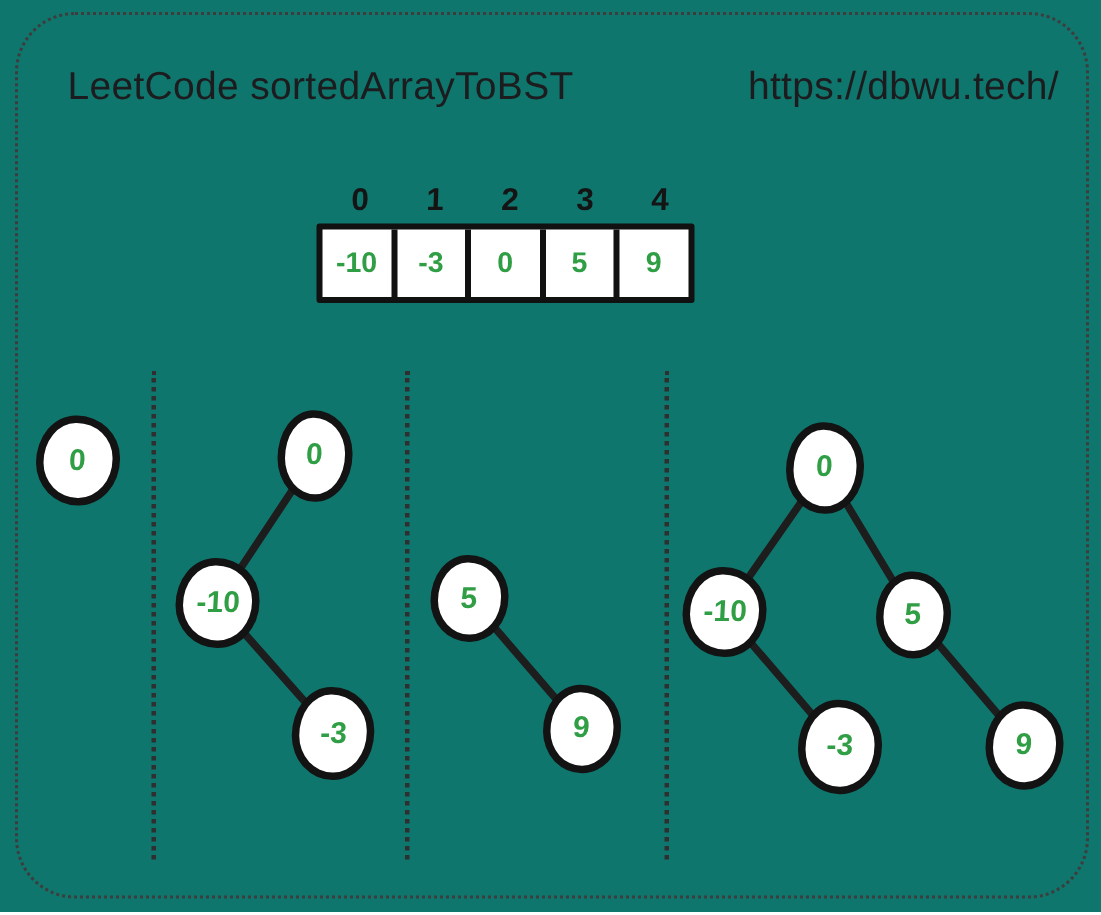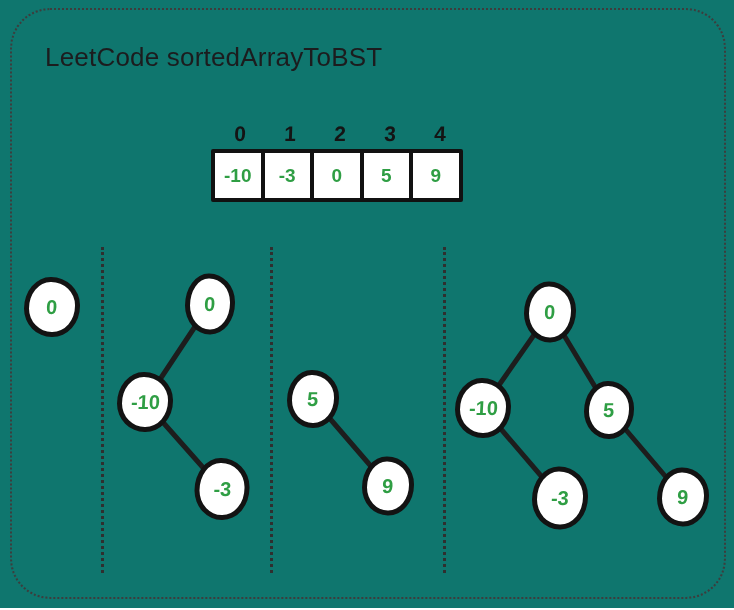--- a/index.html
+++ b/index.html
@@ -119,20 +119,21 @@
     transform: skewX(-3deg);
   }
 </style>
 </head>
 <body>
 
 <div class="stage">
   <div class="outer-border"></div>
 
   <div class="title">LeetCode sortedArrayToBST</div>
+  <div class="url">https://dbwu.tech/</div>
 
   <div class="array-wrap">
     <div class="idx-row">
         <div class="idx">0</div>
         <div class="idx">1</div>
         <div class="idx">2</div>
         <div class="idx">3</div>
         <div class="idx">4</div>
       </div>
     <div class="cells">

